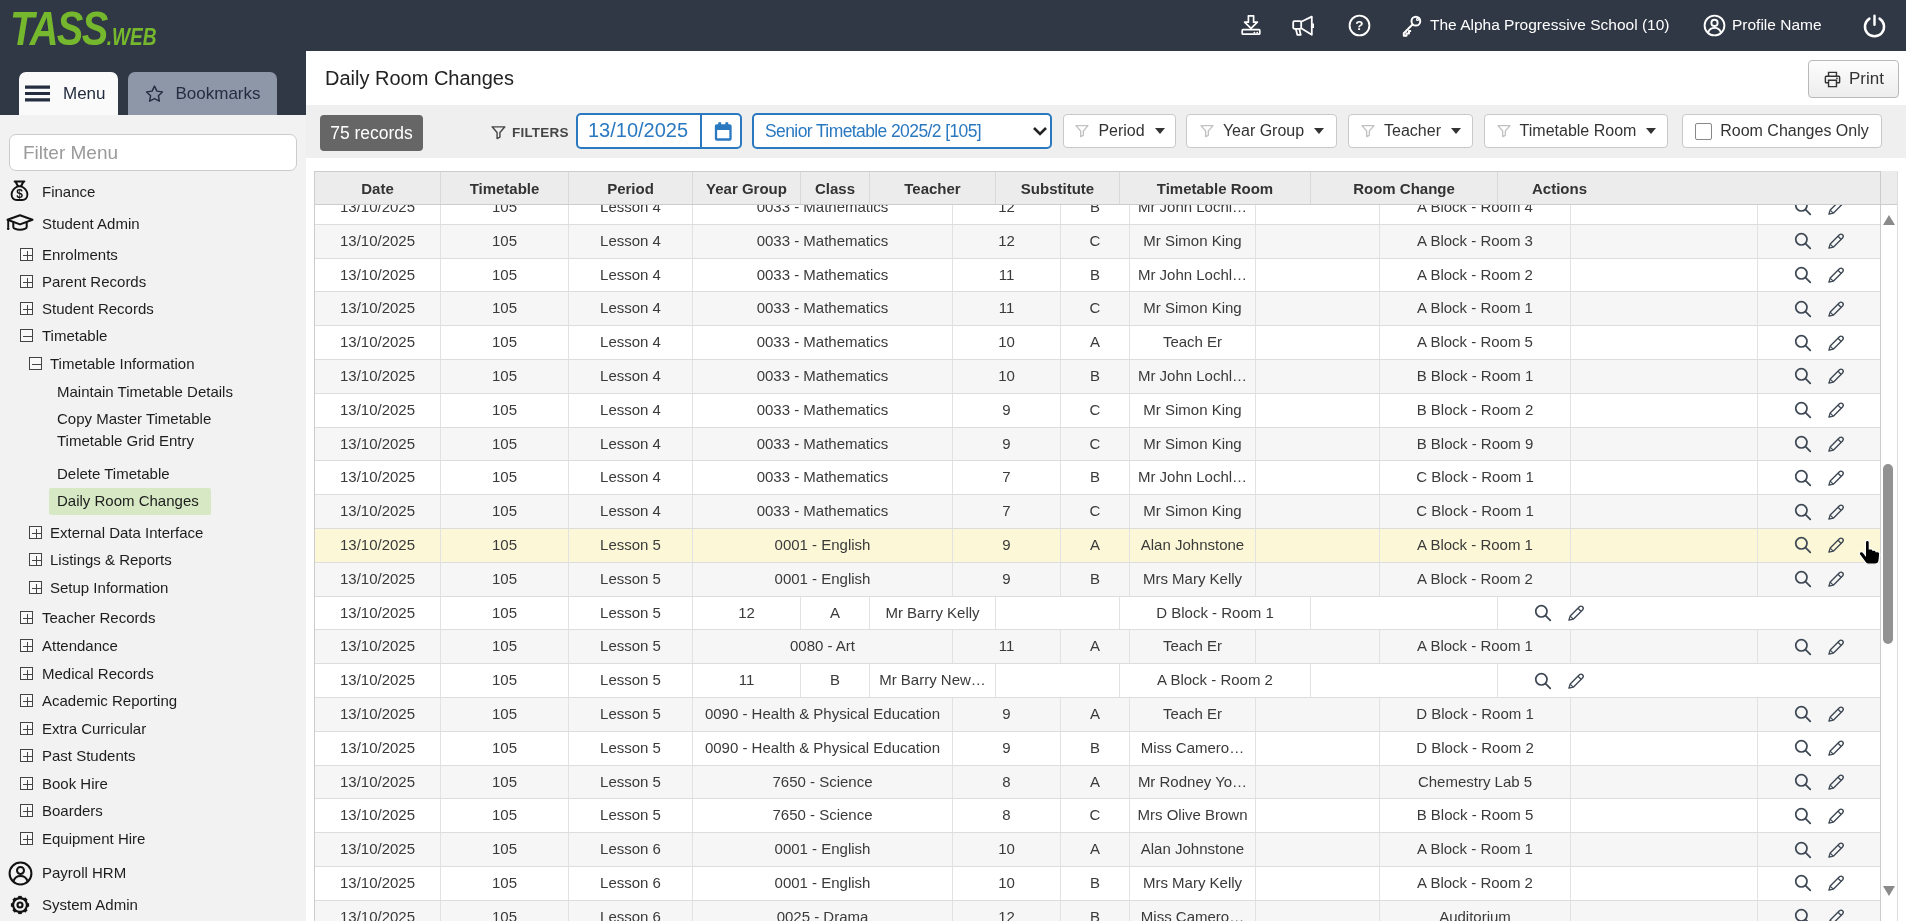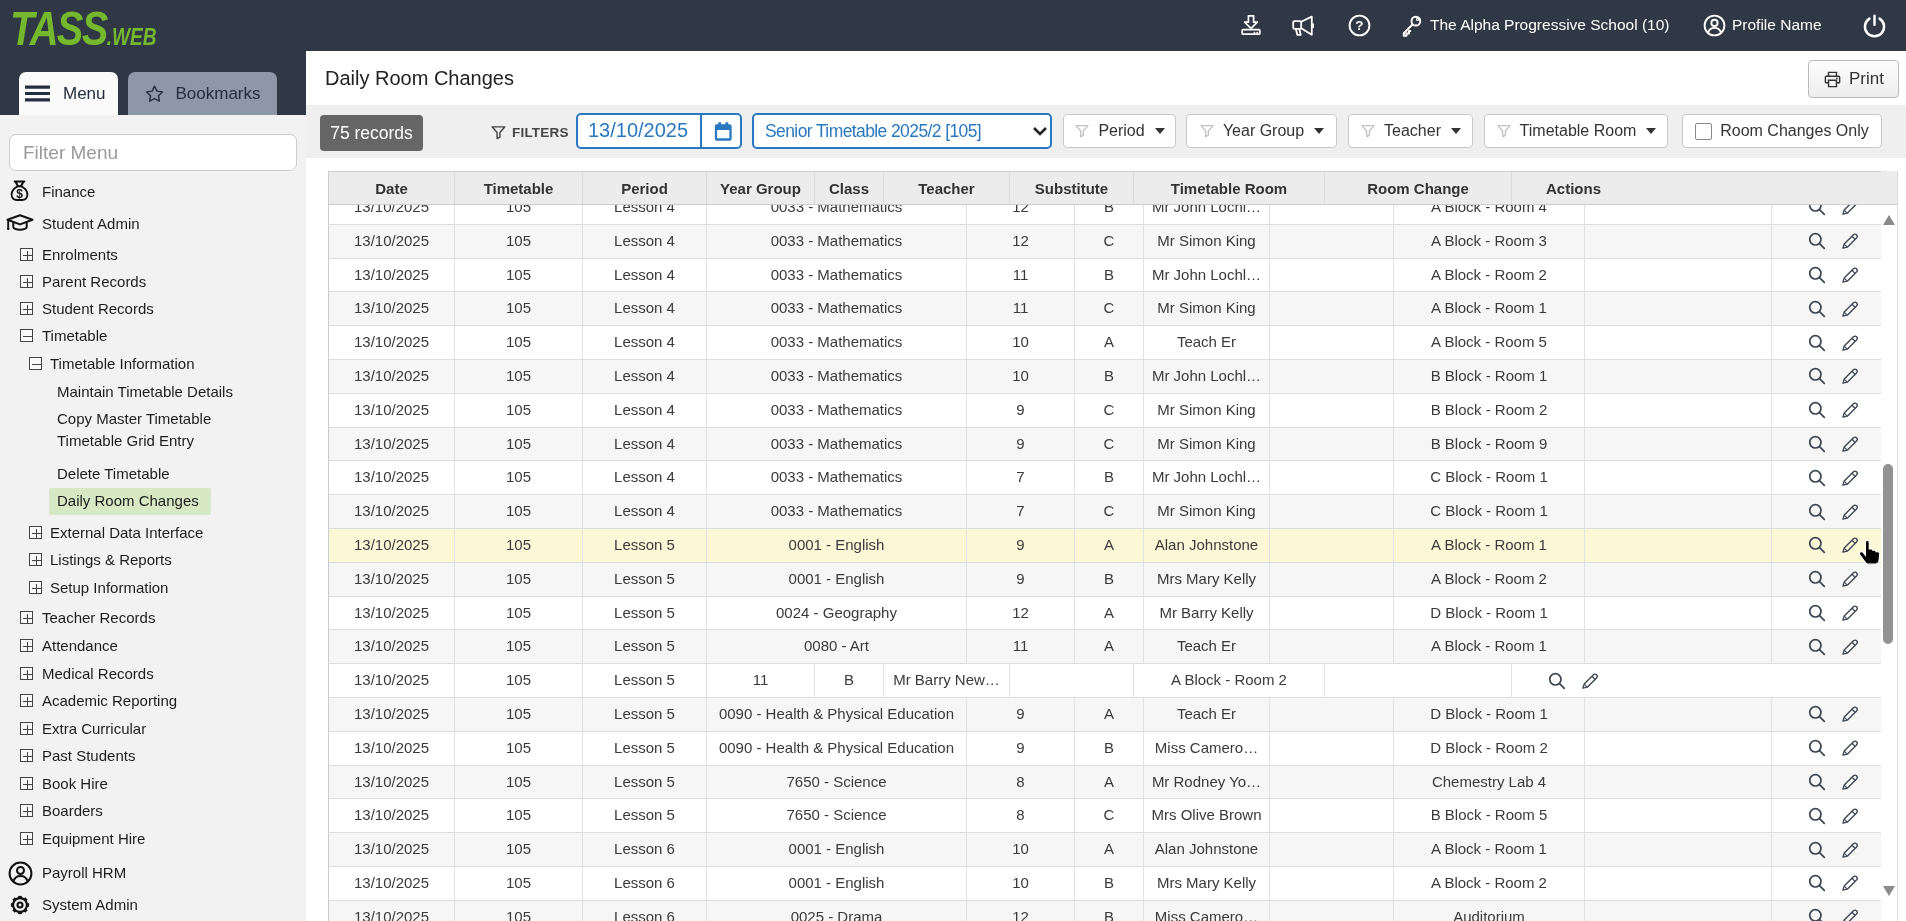--- a/index.html
+++ b/index.html
@@ -28,21 +28,21 @@
 #recbadge{position:absolute;left:320px;top:115px;width:103px;height:36px;background:#666;border-radius:4px;color:#fff;font-size:17.5px;display:flex;align-items:center;justify-content:center}
 #filterslab{position:absolute;left:490px;top:124px;font-size:13.5px;font-weight:bold;color:#454545;letter-spacing:.2px;display:flex;align-items:center;gap:5px}
 #dateinput{position:absolute;left:576px;top:113px;width:166px;height:36px;border:2px solid #2a79c0;border-radius:5px;background:#fff}
 #dateinput .dtxt{position:absolute;left:10px;top:4px;font-size:20px;color:#2a79c0}
 #dateinput .sep{position:absolute;left:122px;top:0;width:2px;height:32px;background:#2a79c0}
 #selbox{position:absolute;left:752px;top:113px;width:300px;height:36px;border:2px solid #2a79c0;border-radius:5px;background:#fff;font-size:17.5px;letter-spacing:-.6px;color:#2a79c0;line-height:32px;padding-left:11px}
 .fbtn{position:absolute;top:114px;height:34px;border:1px solid #c9c9c9;border-radius:4px;background:#fff;font-size:16px;color:#333;display:flex;align-items:center;justify-content:center;gap:8px}
 .caret{display:inline-block;width:0;height:0;border-left:5px solid transparent;border-right:5px solid transparent;border-top:6px solid #333;margin-left:2px}
 .chk{width:17px;height:17px;border:1.6px solid #888;border-radius:2px;background:#fff}
 
-#tablewrap{position:absolute;left:328px;top:171px;width:1567px;border:1px solid #ccc;border-right:1px solid #ccc}
+#tablewrap{position:absolute;left:314px;top:171px;width:1567px;border:1px solid #ccc;border-right:1px solid #ccc}
 #thead{display:flex;background:#ececec;height:33px;border-bottom:1px solid #ccc}
 .hc{font-weight:bold;font-size:15px;color:#333;text-align:center;line-height:33px;border-right:1px solid #d9d9d9;flex:none}
 .hc:last-child{border-right:none}
 #tbody{overflow:hidden;height:716px}
 #tbodyin{margin-top:-14px}
 .tr{display:flex;height:33.8px;border-bottom:1px solid #ddd}
 .tr.odd{background:#fff}
 .tr.even{background:#f6f6f6}
 .tr.hl{background:#fcf8d7}
 .c{font-size:15px;color:#3a3a3a;text-align:center;line-height:32.8px;border-right:1px solid #e2e2e2;flex:none;white-space:nowrap;overflow:hidden}
@@ -505,21 +505,20 @@
               <path d="M3.2 18.8 L4.6 14.4 L14.8 4.2 a2.4 2.4 0 0 1 3.4 3.4 L8 17.8 L3.2 18.8 Z" fill="none" stroke="#3d4753" stroke-width="1.5" stroke-linejoin="round"></path>
               <line x1="13.2" y1="5.8" x2="16.6" y2="9.2" stroke="#3d4753" stroke-width="1.5"></line>
               <path d="M4.6 14.4 L8 17.8" fill="none" stroke="#3d4753" stroke-width="1.2"></path>
             </svg>
           </div>
         </div>
 <div class="tr odd">
           <div class="c" style="width:126px">13/10/2025</div>
           <div class="c" style="width:128px">105</div>
           <div class="c" style="width:124px">Lesson 5</div>
-          <div class="c" style="width:260px">0024 - Geography</div>
           <div class="c" style="width:108px">12</div>
           <div class="c" style="width:69px">A</div>
           <div class="c" style="width:126px">Mr Barry Kelly</div>
           <div class="c" style="width:124px"></div>
           <div class="c" style="width:191px">D Block - Room 1</div>
           <div class="c" style="width:187px"></div>
           <div class="c ac" style="width:123px">
             <svg class="ai" viewBox="0 0 22 22">
               <circle cx="9.2" cy="9.2" r="6.2" fill="none" stroke="#3d4753" stroke-width="1.9"></circle>
               <line x1="13.8" y1="13.8" x2="19" y2="19" stroke="#3d4753" stroke-width="1.9" stroke-linecap="round"></line>
@@ -624,21 +623,21 @@
         </div>
 <div class="tr even">
           <div class="c" style="width:126px">13/10/2025</div>
           <div class="c" style="width:128px">105</div>
           <div class="c" style="width:124px">Lesson 5</div>
           <div class="c" style="width:260px">7650 - Science</div>
           <div class="c" style="width:108px">8</div>
           <div class="c" style="width:69px">A</div>
           <div class="c" style="width:126px">Mr Rodney Yo…</div>
           <div class="c" style="width:124px"></div>
-          <div class="c" style="width:191px">Chemestry Lab 4</div>
+          <div class="c" style="width:191px">Chemestry Lab 5</div>
           <div class="c" style="width:187px"></div>
           <div class="c ac" style="width:123px">
             <svg class="ai" viewBox="0 0 22 22">
               <circle cx="9.2" cy="9.2" r="6.2" fill="none" stroke="#3d4753" stroke-width="1.9"></circle>
               <line x1="13.8" y1="13.8" x2="19" y2="19" stroke="#3d4753" stroke-width="1.9" stroke-linecap="round"></line>
             </svg>
             <svg class="ai" viewBox="0 0 22 22">
               <path d="M3.2 18.8 L4.6 14.4 L14.8 4.2 a2.4 2.4 0 0 1 3.4 3.4 L8 17.8 L3.2 18.8 Z" fill="none" stroke="#3d4753" stroke-width="1.5" stroke-linejoin="round"></path>
               <line x1="13.2" y1="5.8" x2="16.6" y2="9.2" stroke="#3d4753" stroke-width="1.5"></line>
               <path d="M4.6 14.4 L8 17.8" fill="none" stroke="#3d4753" stroke-width="1.2"></path>

